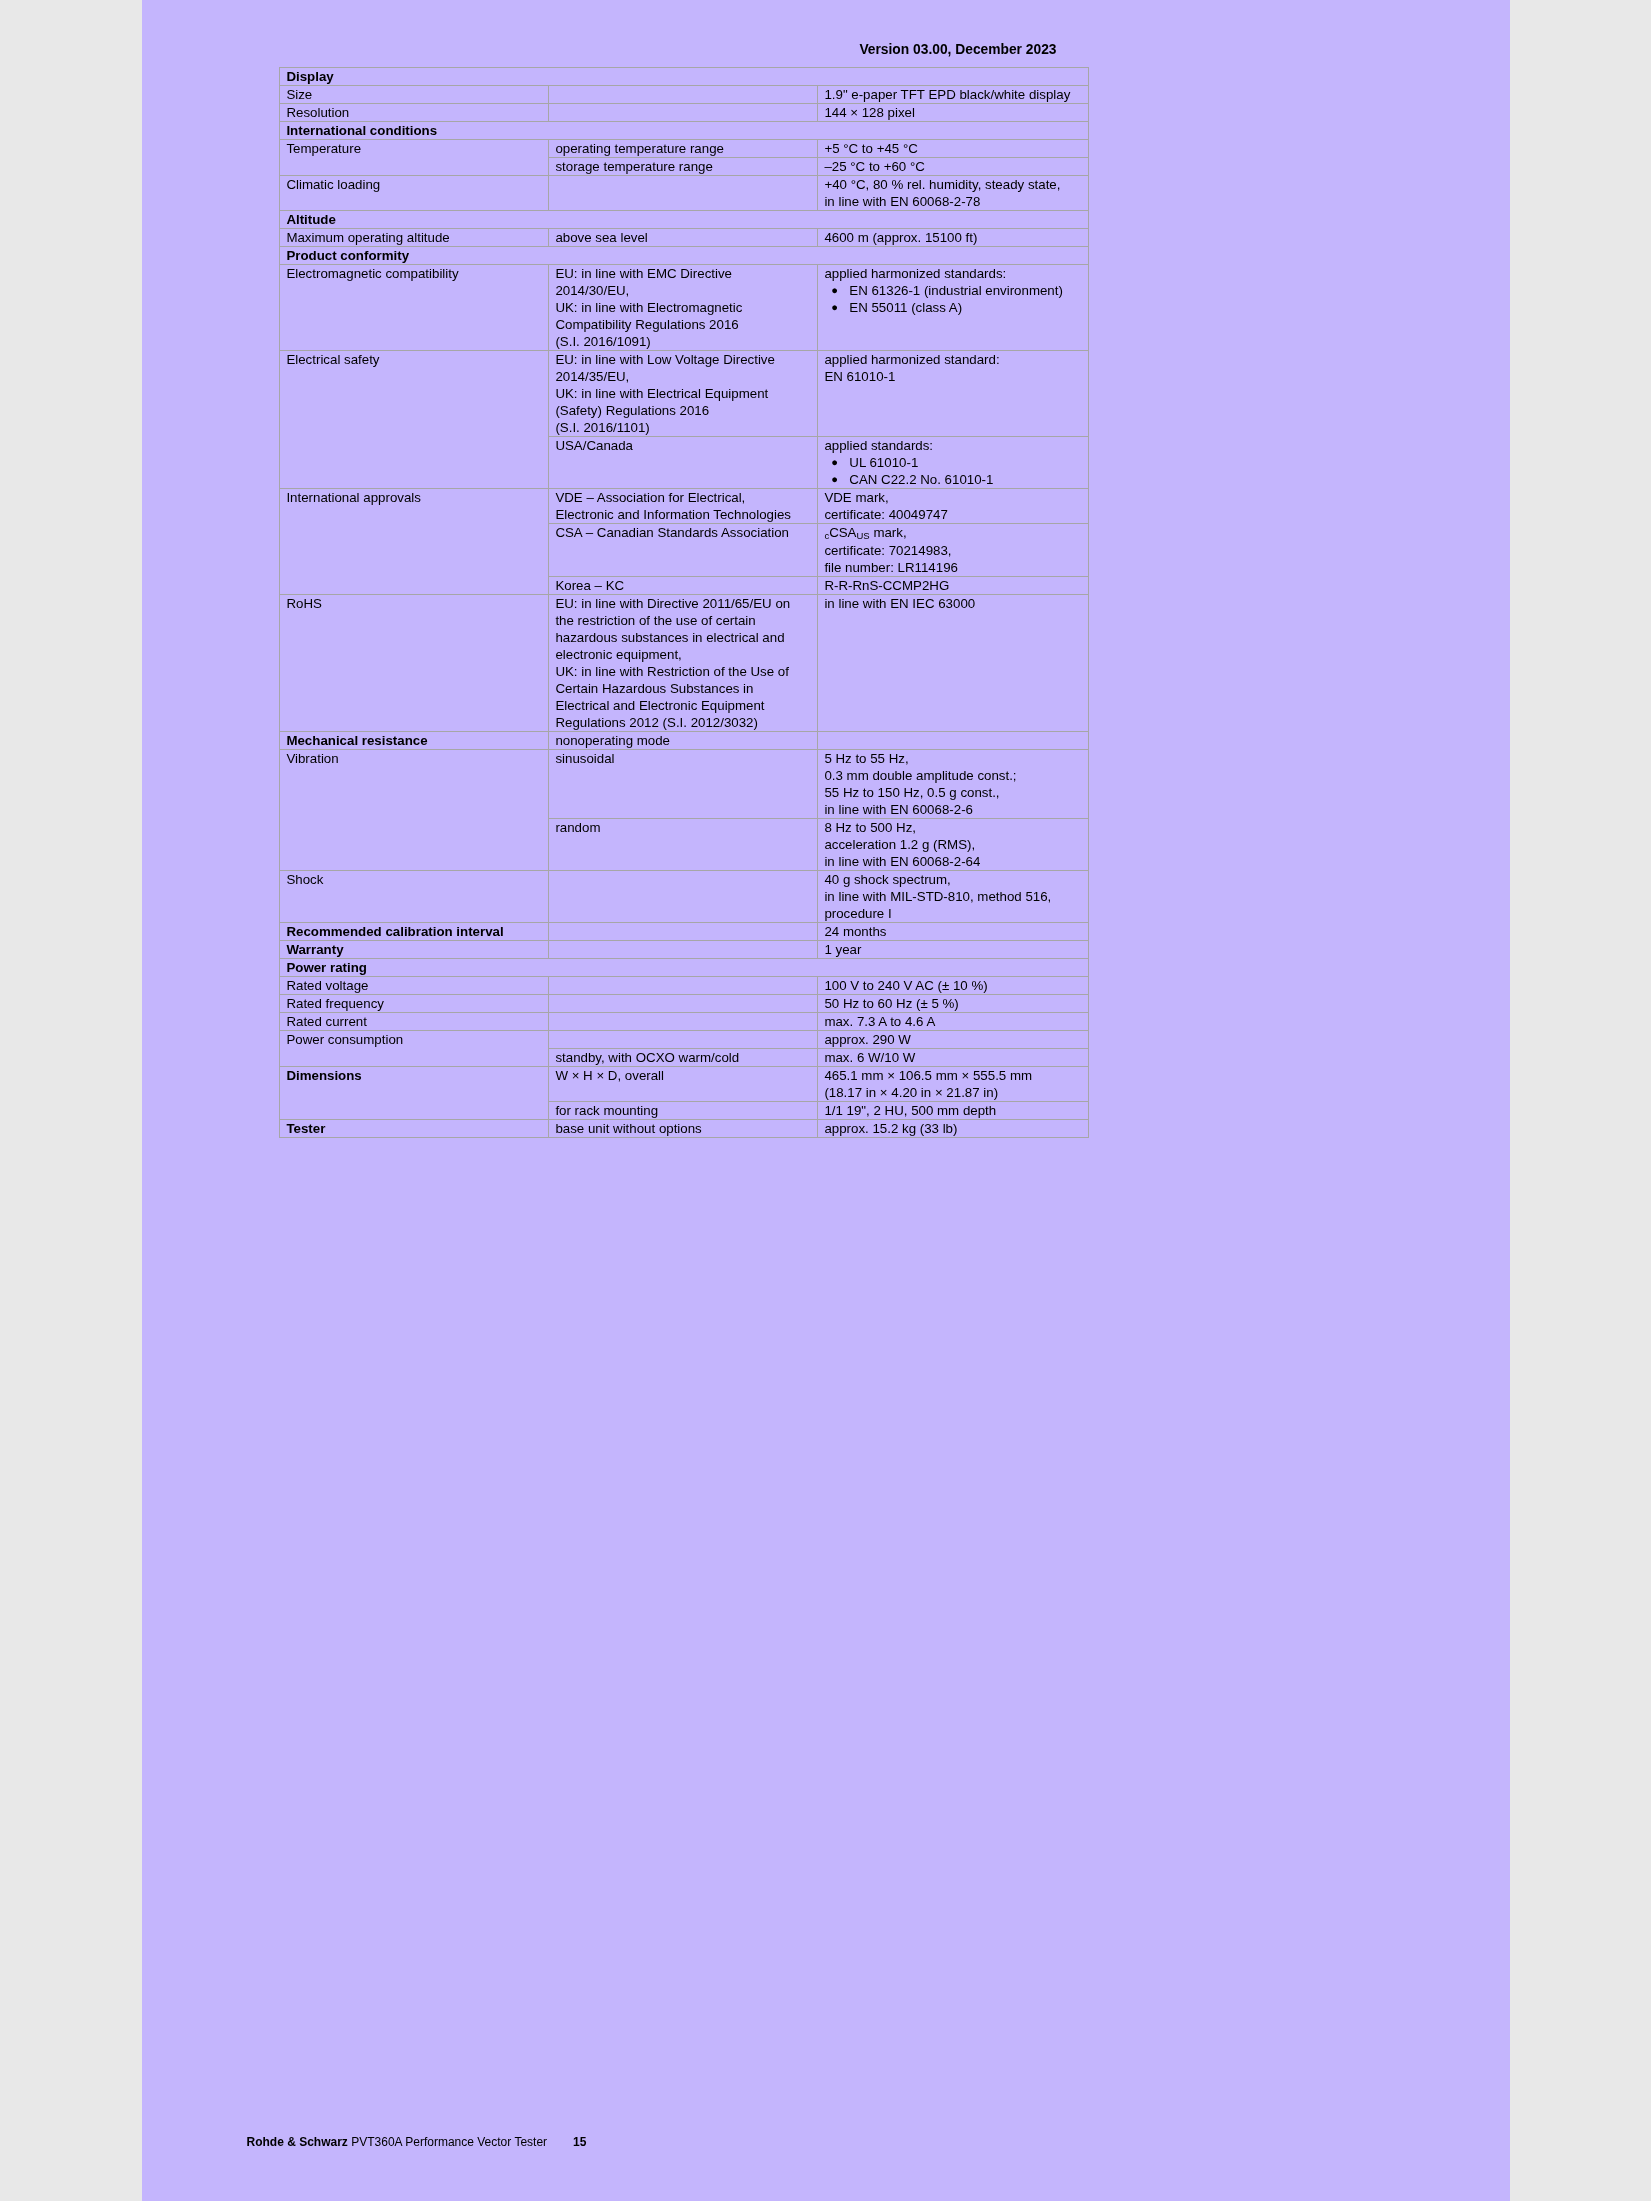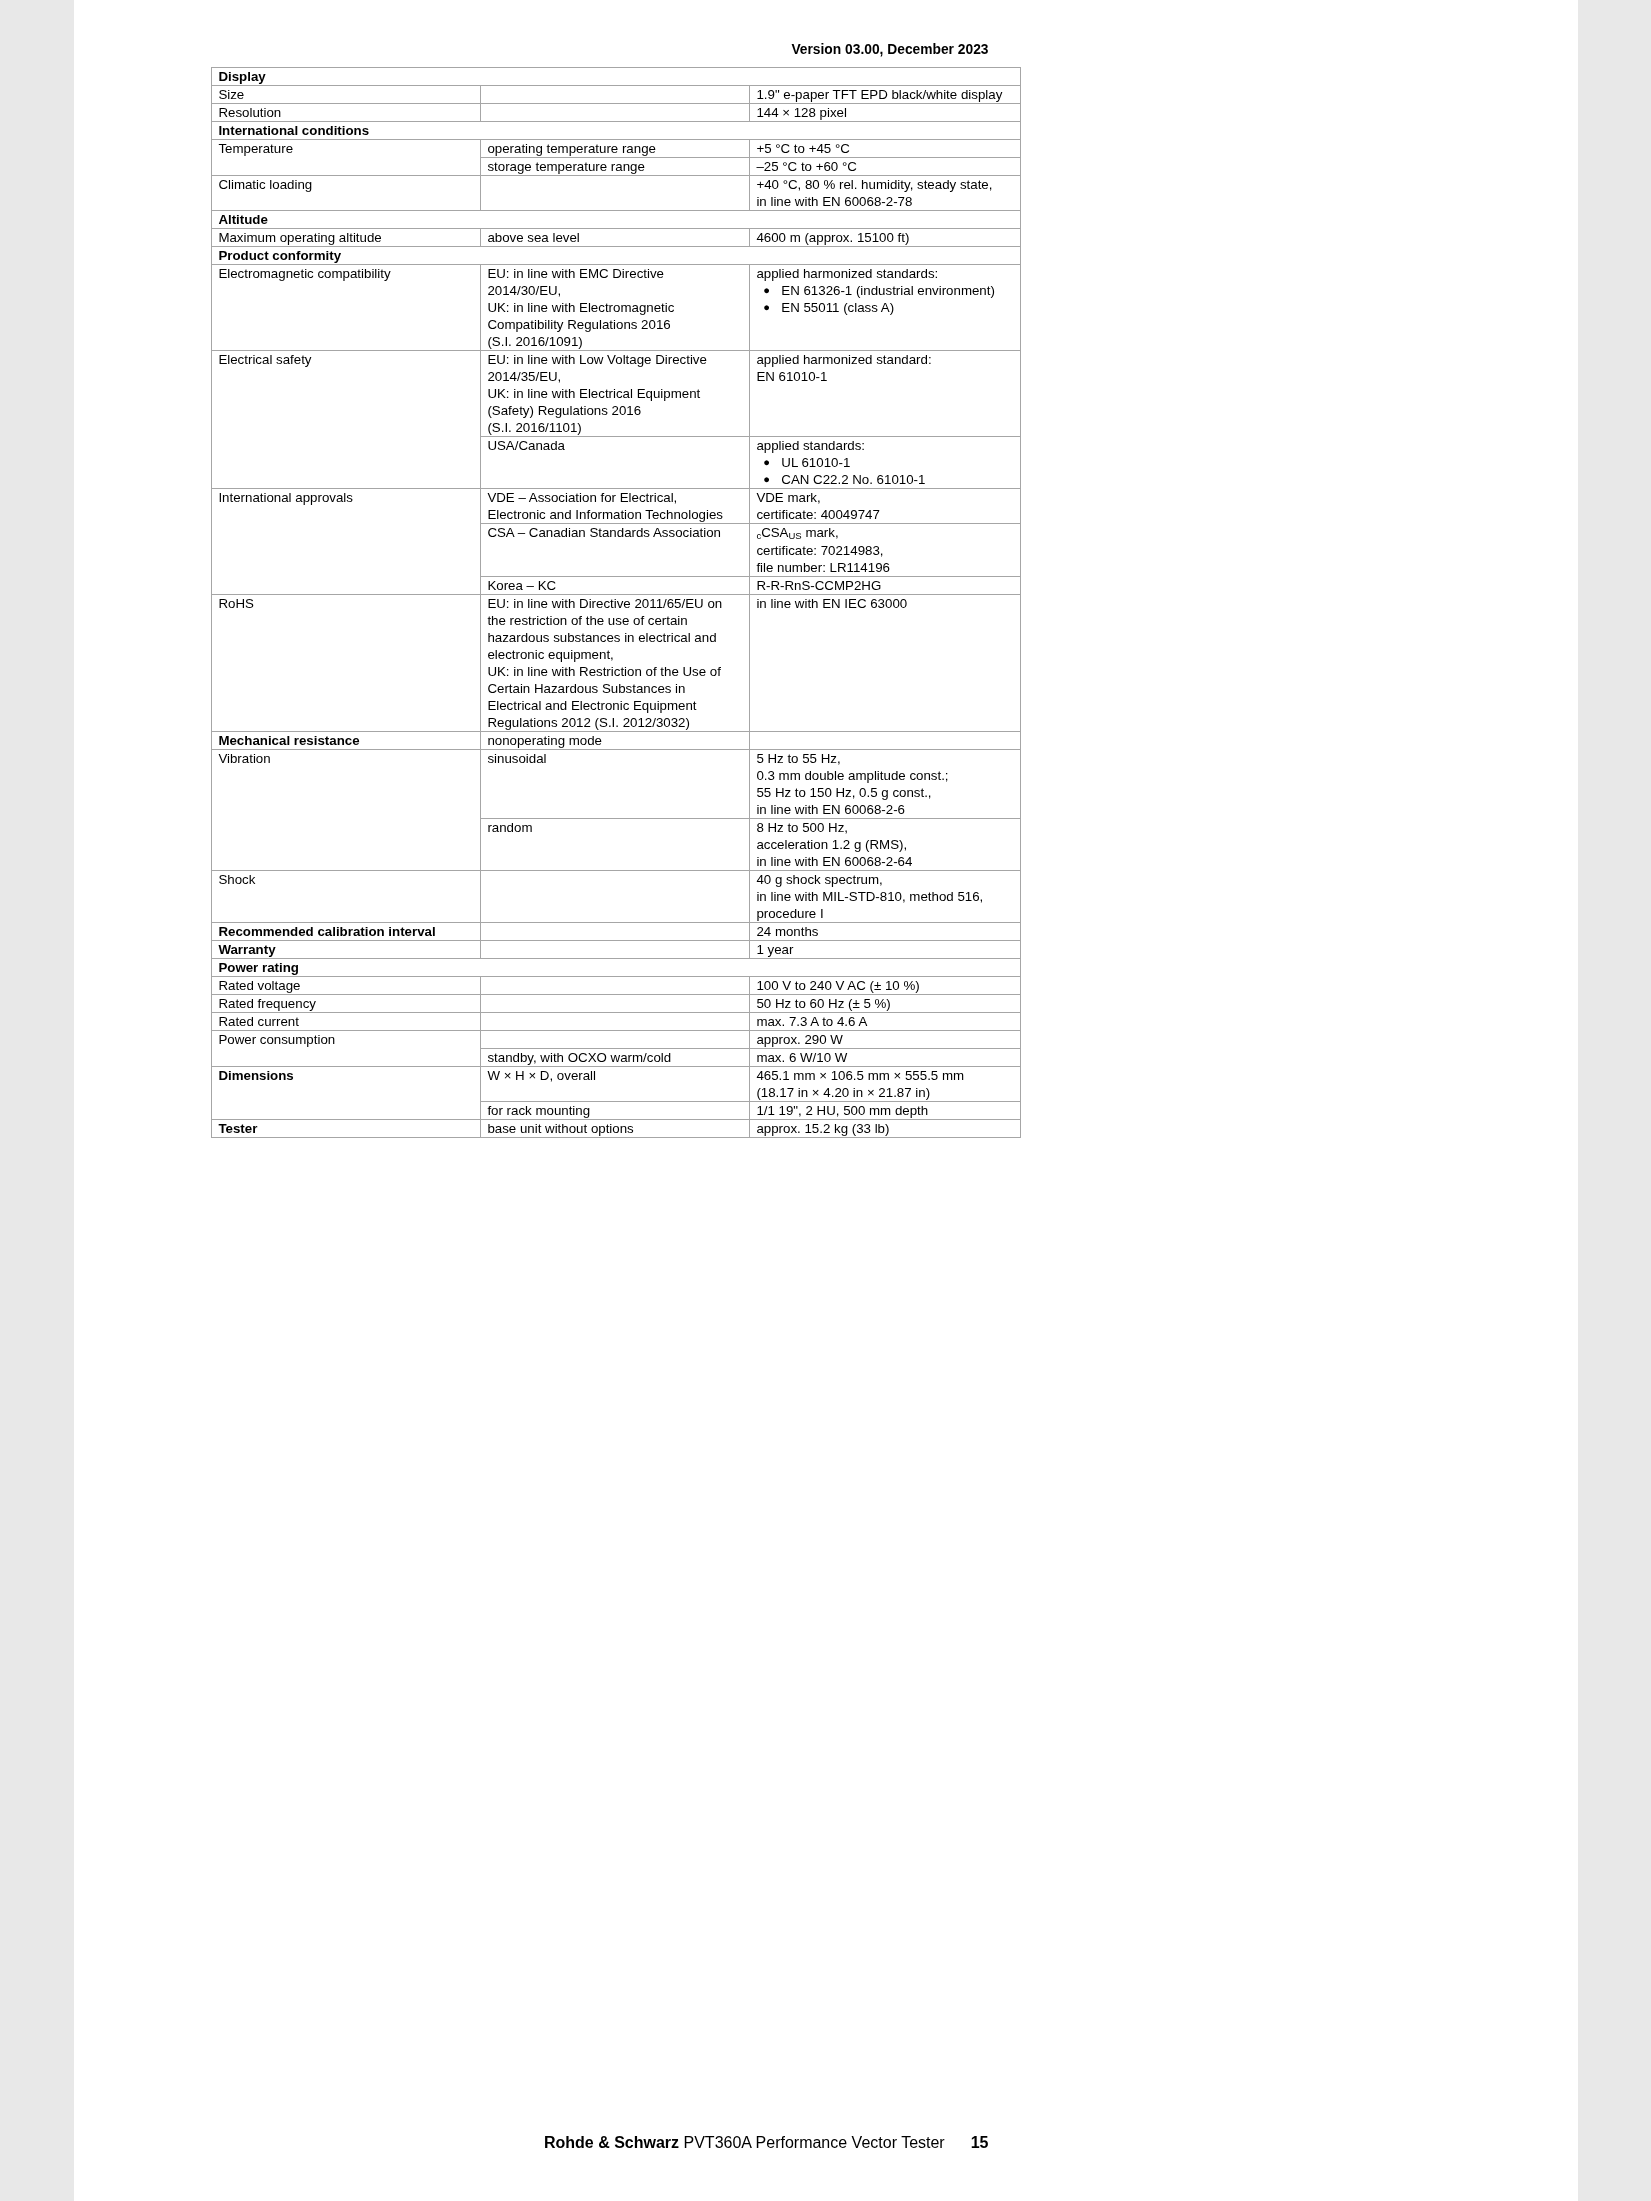--- a/index.html
+++ b/index.html
@@ -1,19 +1,19 @@
 <!DOCTYPE html>
 <html style="font-size:13.8px"><head>
 <meta charset="utf-8">
 <style>
   html,body{margin:0;padding:0;background:#e8e8e8;}
   .page{
     position:relative;
-    width:1504px;height:2202px;
-    background:#ffffff;
+    width:1368px;height:2202px;
+    background:#c4b5fd;
     font-family:"Liberation Sans","DejaVu Sans",sans-serif;
     color:#000;
     margin:0 auto;
     overflow:hidden;
   }
   .content{position:absolute;left:105px;top:0;width:810px;}
   .version{
     margin-top:41px;
     text-align:right;
     font-weight:bold;
@@ -44,22 +44,22 @@
   }
   td.section-cell{font-weight:bold;}
   td.bold{font-weight:bold;}
   .line{min-height:17px;}
   .bullet-line{display:flex;padding-left:6.9px;}
   .bullet-line .bullet{width:18px;flex:0 0 18px;font-size:11.2px;}
   .sub{font-size:9.5px;position:relative;top:2.6px;}
   .footer{
     position:absolute;
     top:2134px;left:105px;width:810px;
-    text-align:right;
-    font-size:16px;
+    text-align:left;
+    font-size:12px;
     line-height:17px;
   }
   .footer .brand{font-weight:bold;}
   .footer .pagenum{font-weight:bold;margin-left:26px;}
 </style>
 </head>
 <body>
 
 <div class="page">
   <div class="content">

